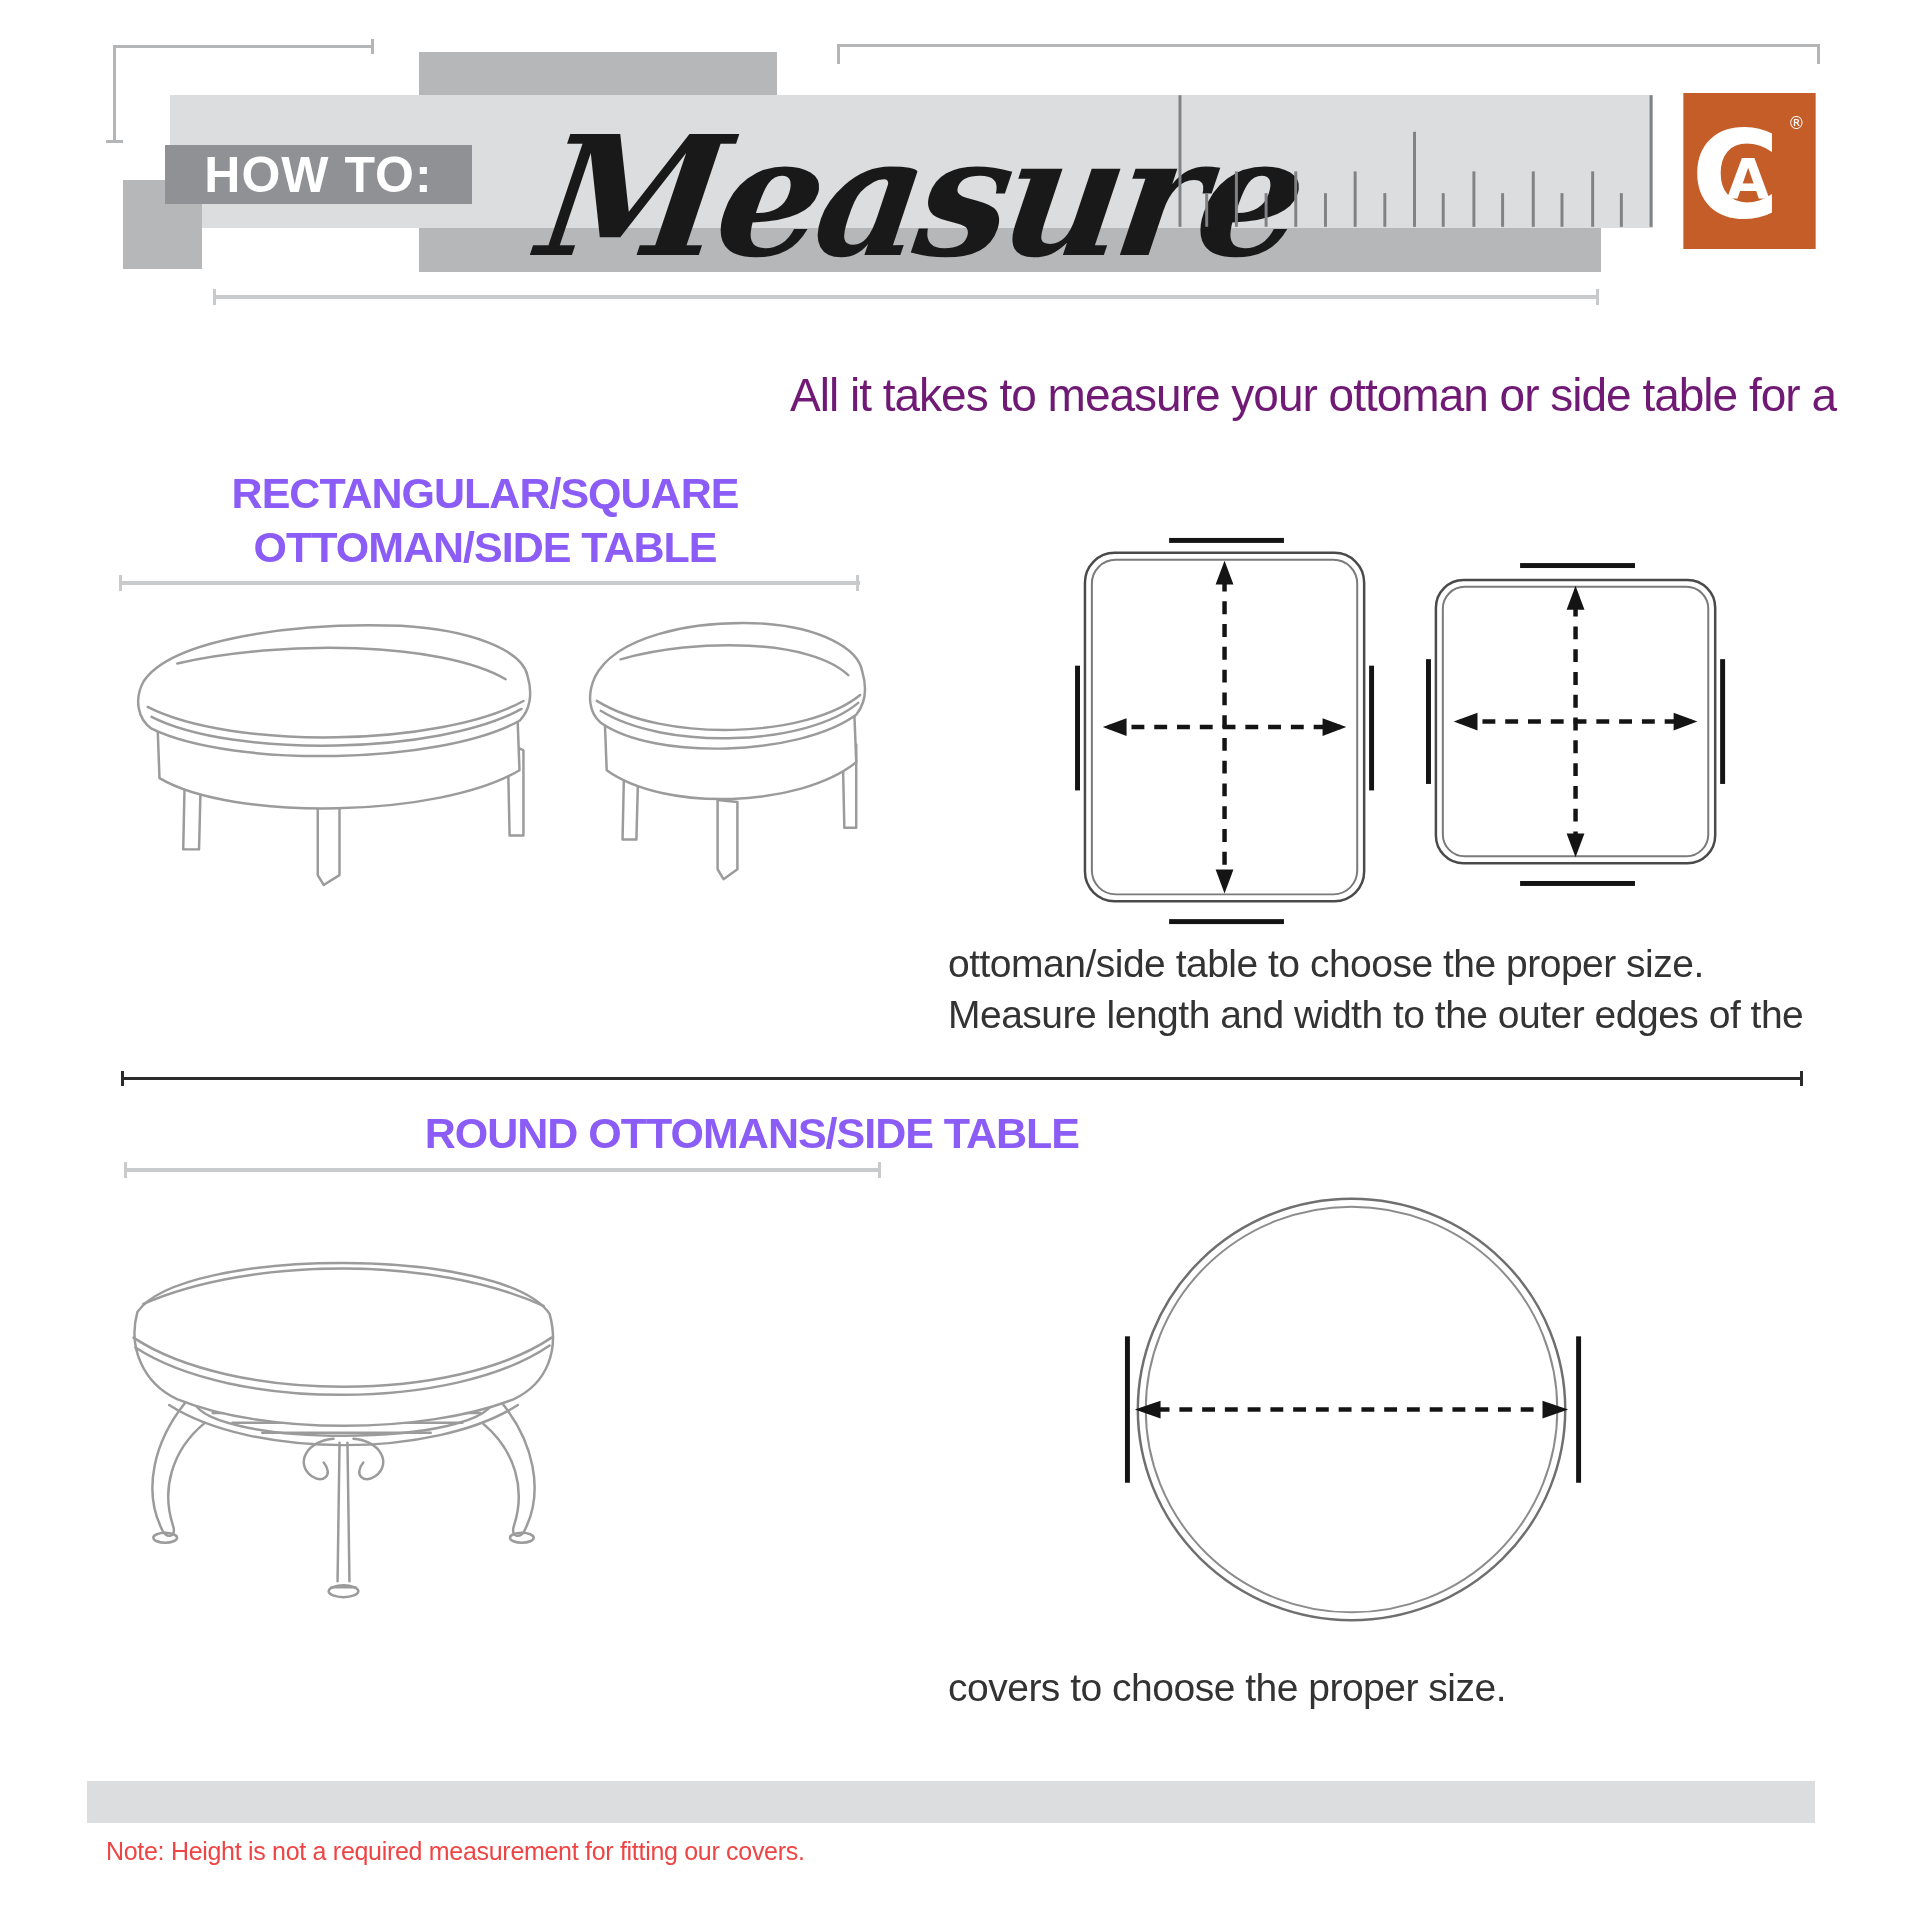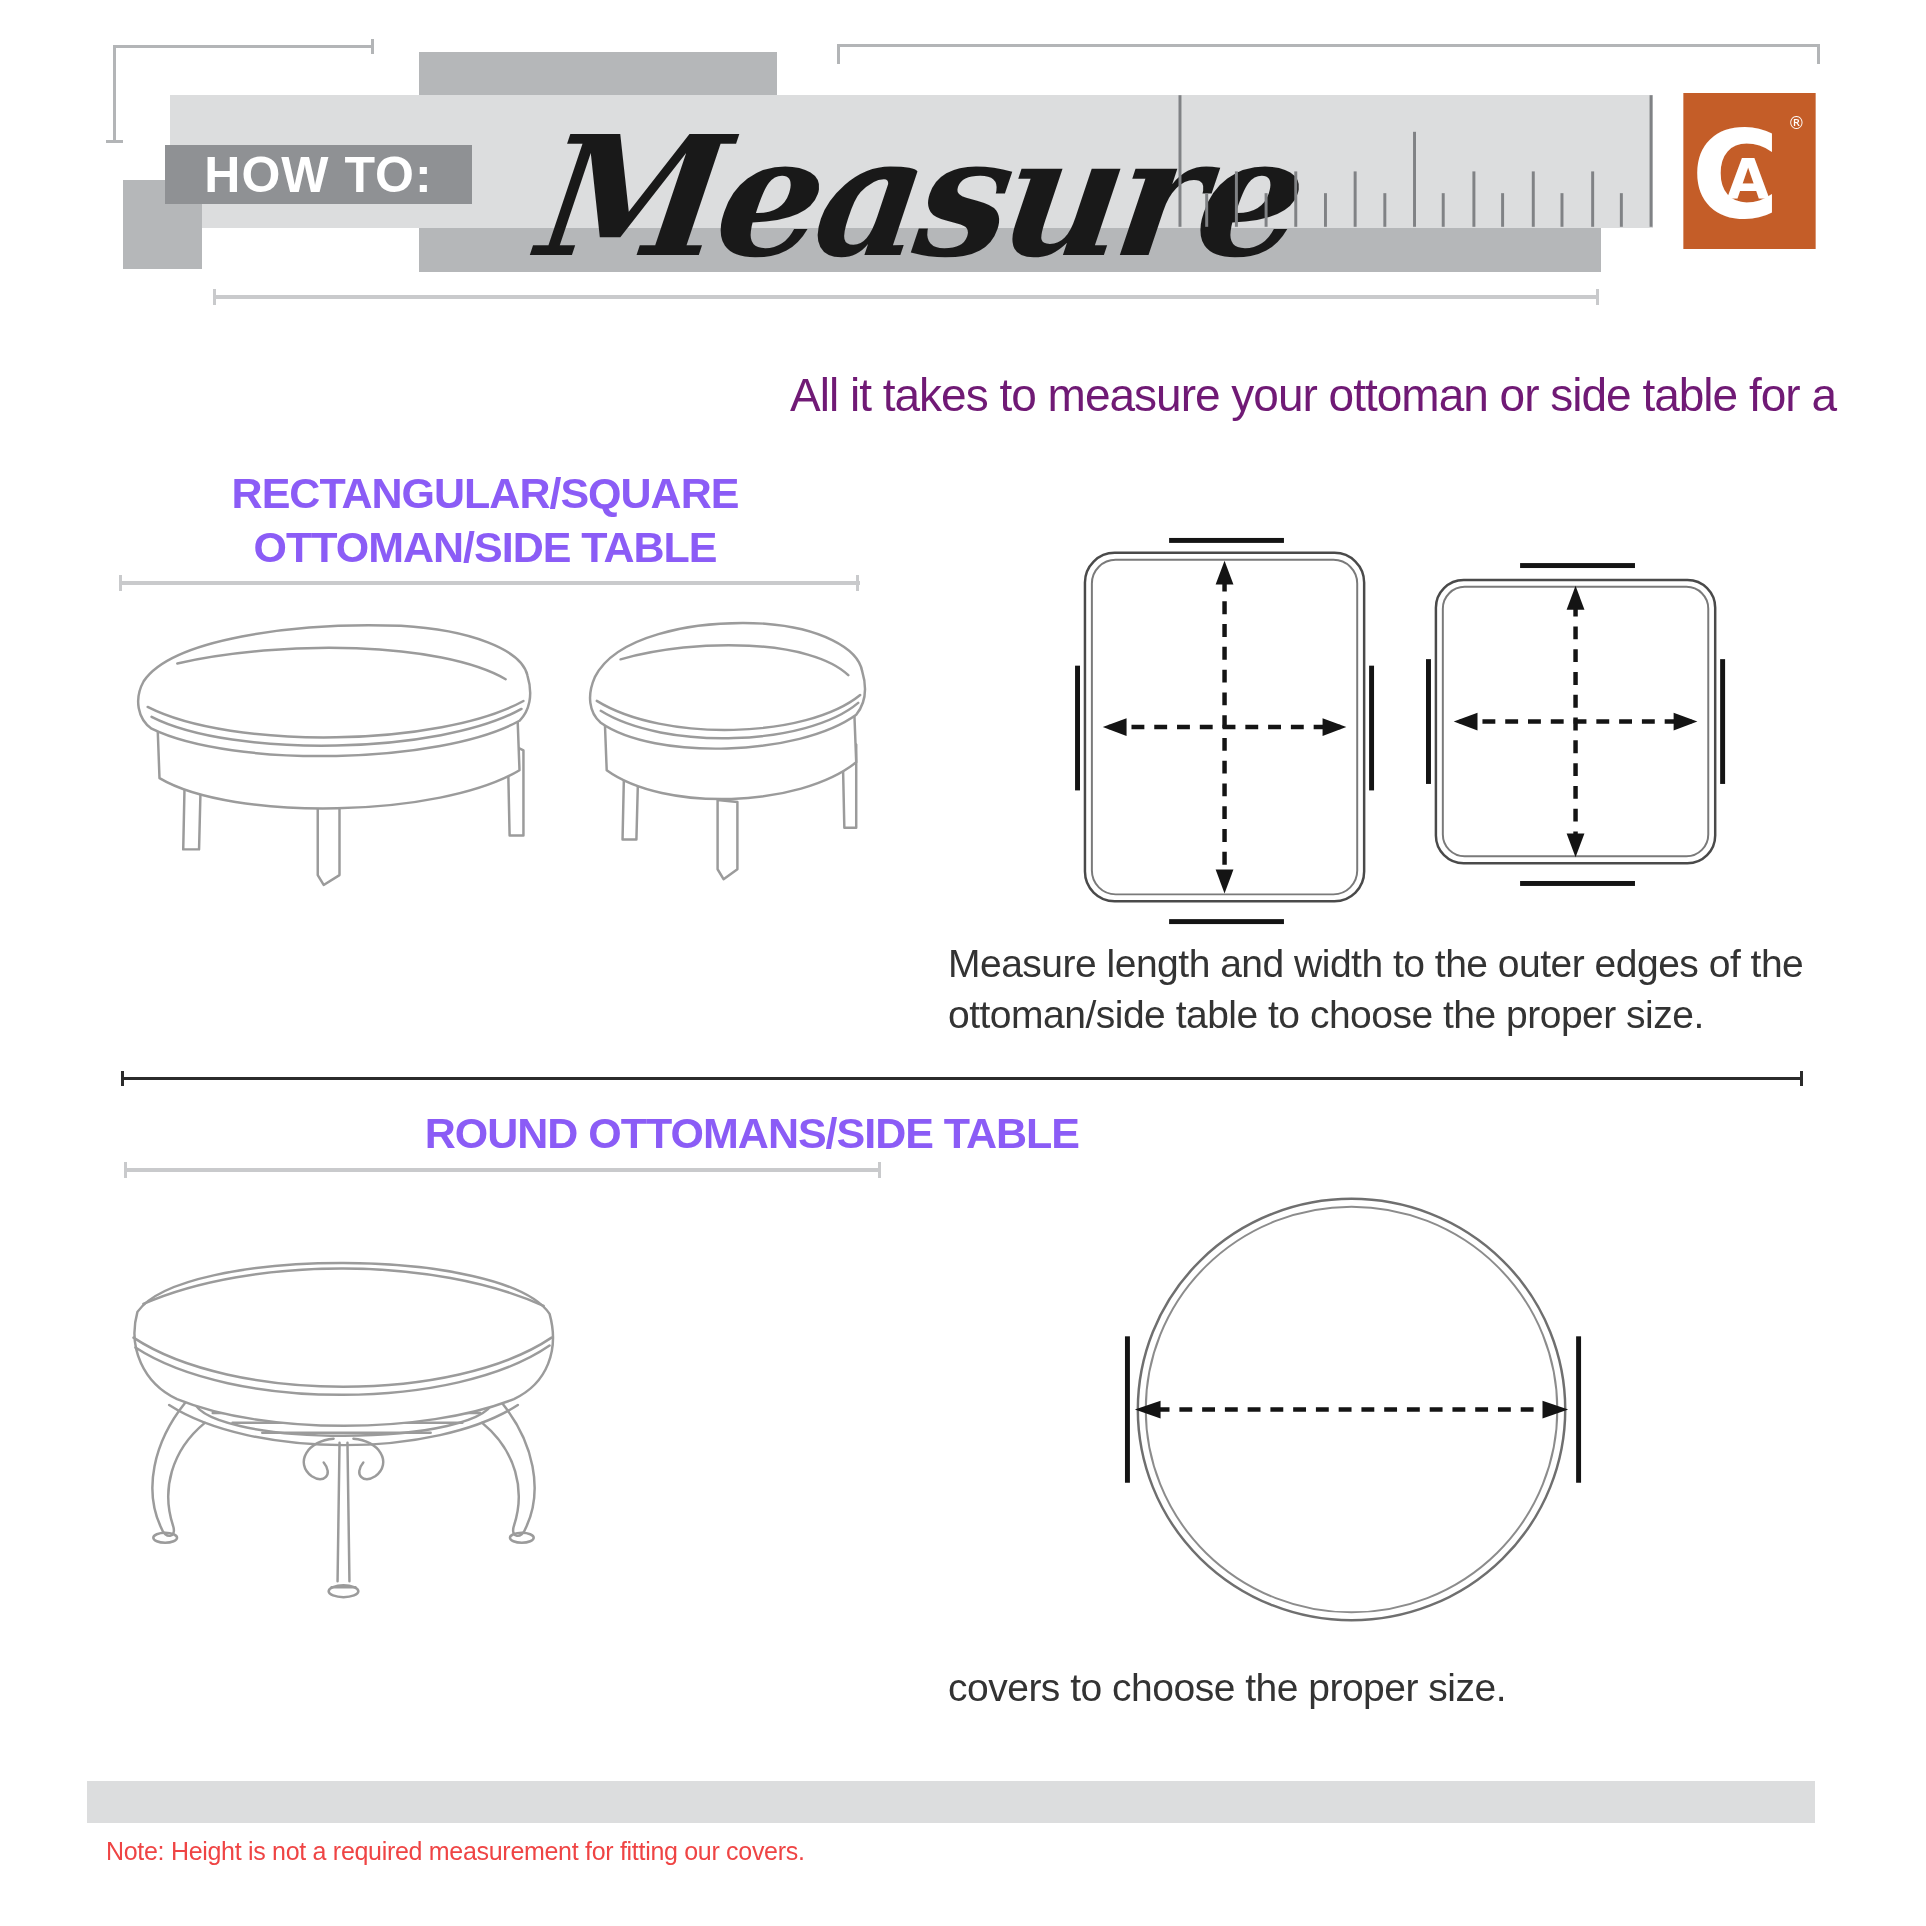--- a/index.html
+++ b/index.html
@@ -167,22 +167,22 @@
       <polygon points="28,163 52,154 52,172"></polygon>
       <polygon points="274,163 250,154 250,172"></polygon>
       <rect x="95" y="3" width="116" height="5"></rect>
       <rect x="95" y="324" width="116" height="5"></rect>
       <rect x="0" y="100" width="5" height="126"></rect>
       <rect x="297" y="100" width="5" height="126"></rect>
     </g>
   </svg>
 
   <div class="abs caption caption-1">
+    <div>ottoman/side table to choose the proper size.</div>
     <div>Measure length and width to the outer edges of the</div>
-    <div>ottoman/side table to choose the proper size.</div>
   </div>
 
   <div class="abs rule-dark" style="left:121px;top:1077px;width:1682px;height:3px;"></div>
   <div class="abs rule-dark" style="left:121px;top:1071px;width:3px;height:15px;"></div>
   <div class="abs rule-dark" style="left:1800px;top:1071px;width:3px;height:15px;"></div>
 
   <div class="abs sec-heading heading-round">ROUND OTTOMANS/SIDE TABLE</div>
   <div class="abs rule-gray" style="left:124px;top:1168px;width:757px;height:4px;"></div>
   <div class="abs rule-gray" style="left:124px;top:1162px;width:3px;height:16px;"></div>
   <div class="abs rule-gray" style="left:878px;top:1162px;width:3px;height:16px;"></div>

